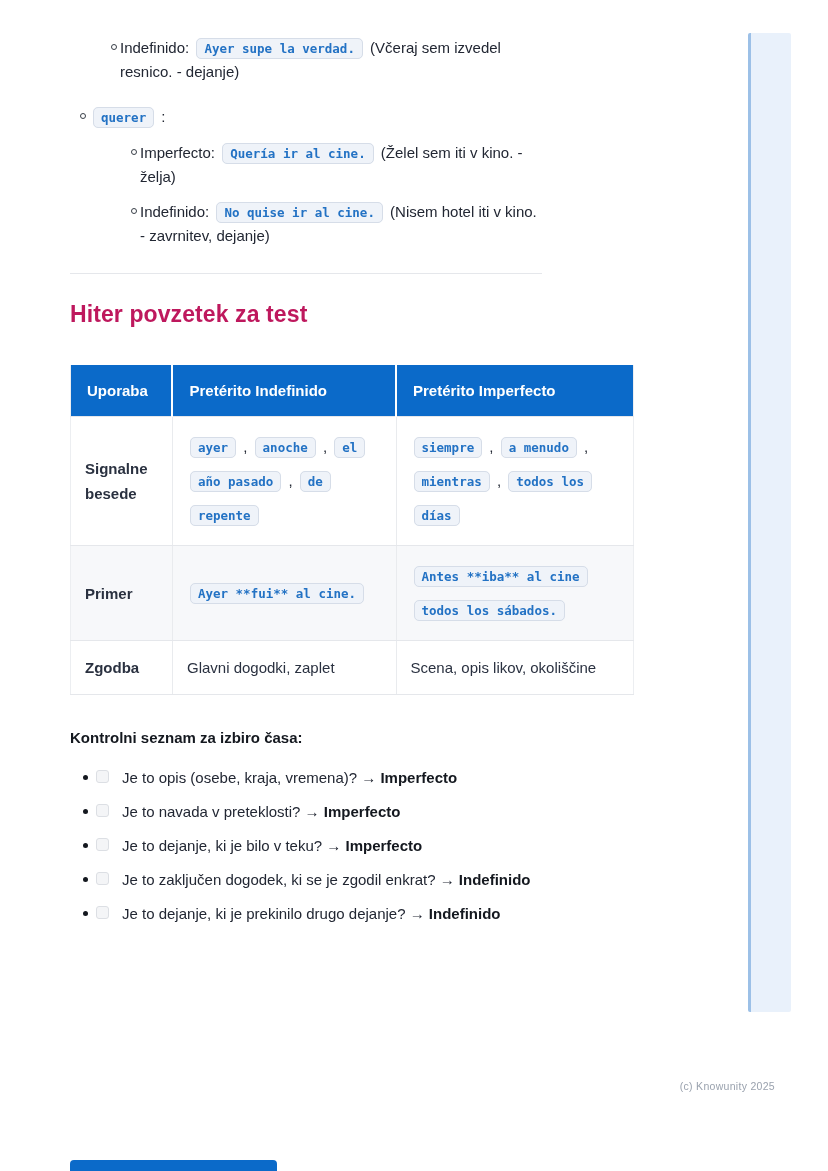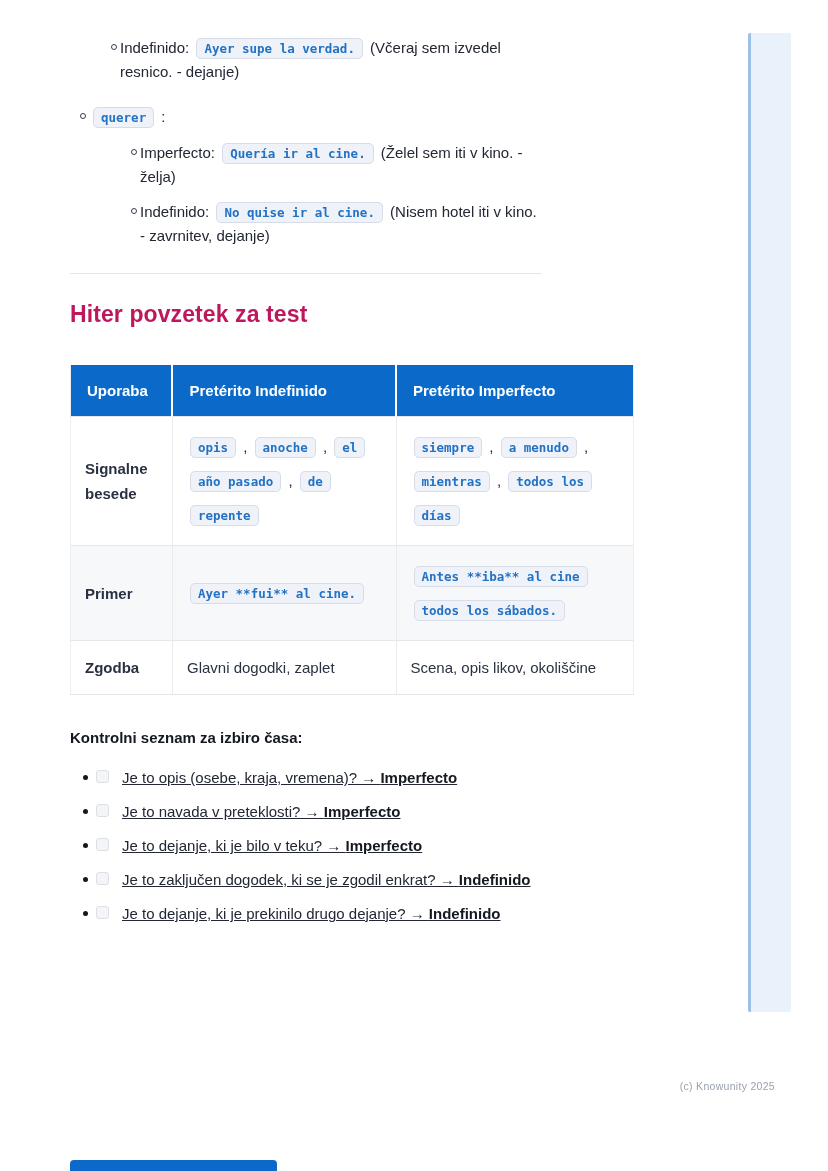--- a/index.html
+++ b/index.html
@@ -81,21 +81,21 @@
   }
   table.summary td:last-child { border-right: none; }
   table.summary tr { border-left: 1px solid #eceef1; border-right: 1px solid #eceef1; }
   table.summary tbody tr:nth-child(even) { background: #f7f8fa; }
   td.row-label { font-weight: 700; color: #14181f; line-height: 25px; }
   .cell-text { line-height: 27px; }
   .cell-chips { line-height: 33px; }
   
   .check-title { margin-top: 34px; font-size: 15px; font-weight: 700; color: #14181f; }
   ul.checklist { list-style: none; margin: 21px 0 0 0; padding: 0; font-size: 15px; }
-  ul.checklist li { position: relative; padding-left: 52px; line-height: 21px; margin-bottom: 13px; text-decoration: underline; }
+  ul.checklist li { position: relative; padding-left: 52px; line-height: 21px; margin-bottom: 13px; }
   .dot-marker {
     position: absolute; left: 13px; top: 8px;
     width: 5px; height: 5px; border-radius: 50%;
     background: #14181f;
   }
   .checkbox {
     position: absolute; left: 26px; top: 3px;
     width: 13px; height: 13px;
     background: #f4f5f7;
     border: 1px solid #dcdfe4;
@@ -156,21 +156,21 @@
     <thead>
         <tr id="table-head-row">
           <th>Uporaba</th>
           <th>Pretérito Indefinido</th>
           <th>Pretérito Imperfecto</th>
         </tr>
       </thead>
     <tbody id="table-body">
         <tr>
           <td class="row-label">Signalne besede</td>
-          <td class="cell-chips"><code class="chip">opis</code><span class="chip-sep"> , </span><code class="chip">anoche</code><span class="chip-sep"> , </span><code class="chip">el año pasado</code><span class="chip-sep"> , </span><code class="chip">de repente</code></td>
+          <td class="cell-chips"><code class="chip">ayer</code><span class="chip-sep"> , </span><code class="chip">anoche</code><span class="chip-sep"> , </span><code class="chip">el año pasado</code><span class="chip-sep"> , </span><code class="chip">de repente</code></td>
           <td class="cell-chips"><code class="chip">siempre</code><span class="chip-sep"> , </span><code class="chip">a menudo</code><span class="chip-sep"> , </span><code class="chip">mientras</code><span class="chip-sep"> , </span><code class="chip">todos los días</code></td>
         </tr>
         <tr>
           <td class="row-label">Primer</td>
           <td class="cell-chips"><code class="chip">Ayer **fui** al cine.</code></td>
           <td class="cell-chips"><code class="chip">Antes **iba** al cine todos los sábados.</code></td>
         </tr>
         <tr>
           <td class="row-label">Zgodba</td>
           <td class="cell-text">Glavni dogodki, zaplet</td>

